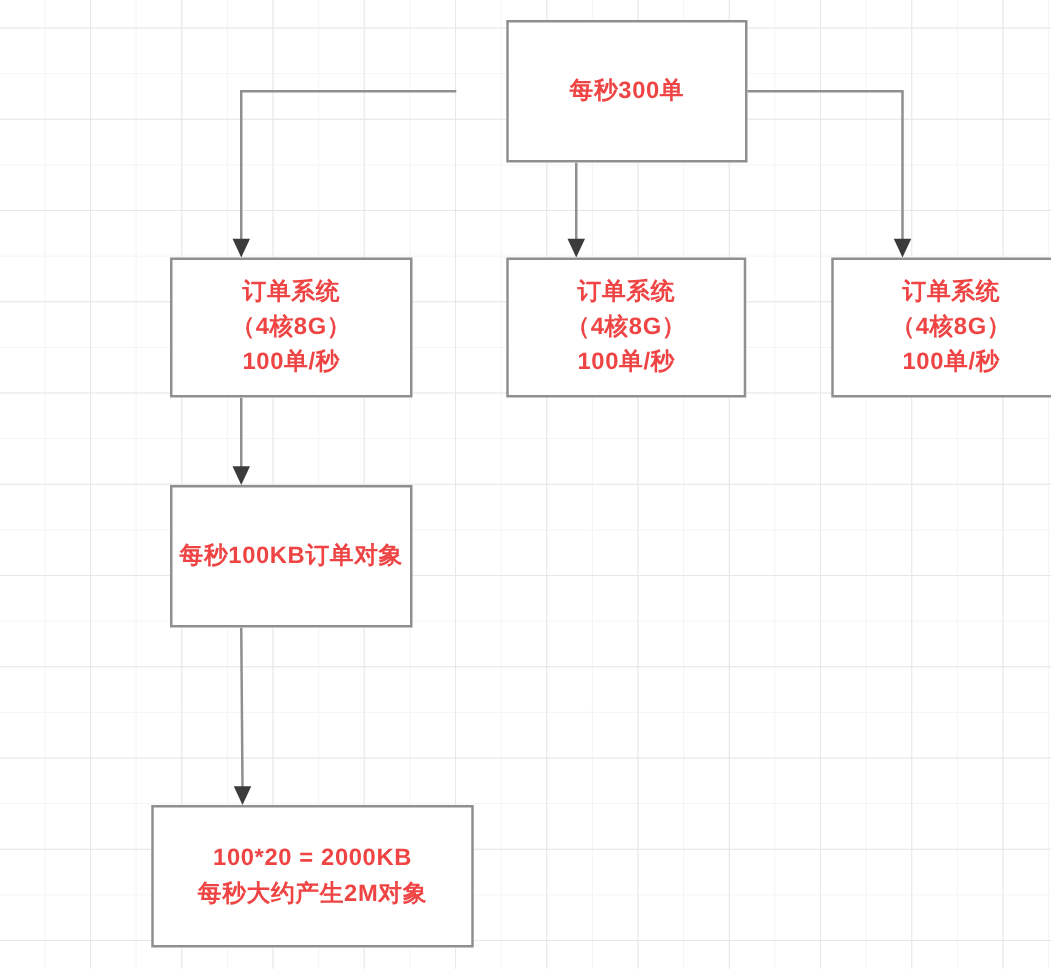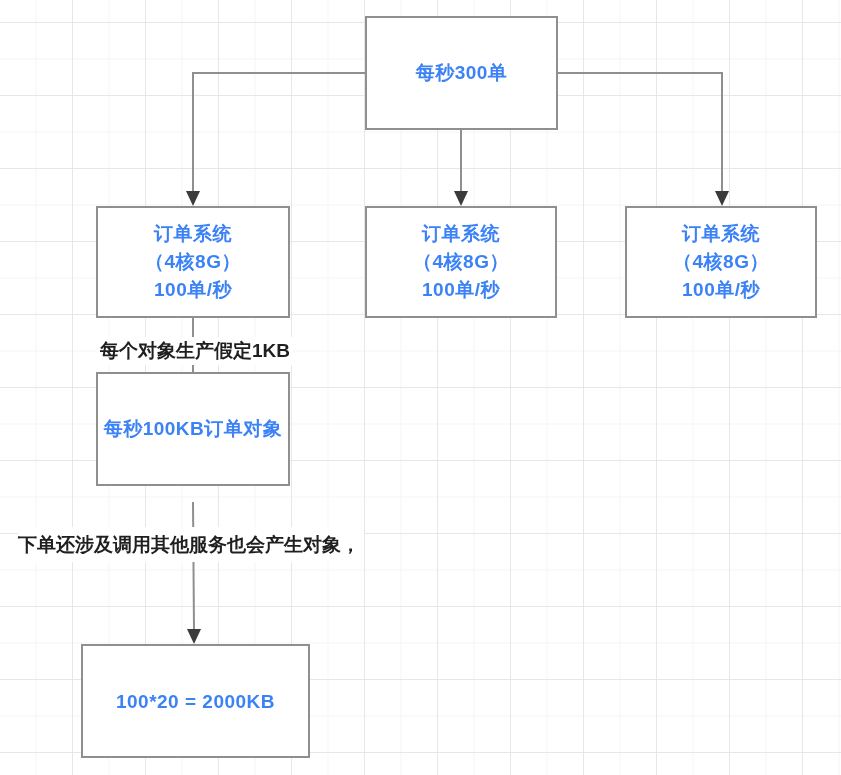--- a/index.html
+++ b/index.html
@@ -31,25 +31,26 @@
   .node {
     position: absolute;
     box-sizing: border-box;
     background: #ffffff;
     border: 2px solid #8f8f8f;
     display: flex;
     align-items: center;
     justify-content: center;
     text-align: center;
     z-index: 2;
-    color: #3b82f6;
+    color: #ef4444;
     font-weight: 700;
     font-size: 19px;
     line-height: 28px;
     letter-spacing: 0.5px;
+    margin-left: 40px;
   }
   .node .node-text { width: 100%; }
   .edge-label {
     position: absolute;
     transform: translate(-50%, -50%);
     background: #ffffff;
     padding: 1px 3px;
     color: #1f1f1f;
     font-weight: 700;
     font-size: 19px;
@@ -113,31 +114,30 @@
   </div>
 
   <div class="node" style="left:625px; top:206px; width:192px; height:112px;">
     <div class="node-text">
       <div>订单系统</div>
       <div>（4核8G）</div>
       <div>100单/秒</div>
     </div>
   </div>
 
-  <div class="edge-label" style="left:195px; top:351px;">每个对象生产假定1KB</div>
 
-  <div class="node" style="left:96px; top:372px; width:194px; height:114px;">
+  <div class="node" style="left:96px; top:388px; width:194px; height:114px;">
     <div class="node-text" style="line-height:30px;">
       <div>每秒100KB订单对象</div>
     </div>
   </div>
 
   <div class="note-text" style="left:18px; top:527px;">
-    <div>下单还涉及调用其他服务也会产生对象，</div>
   </div>
 
-  <div class="node" style="left:81px; top:644px; width:229px; height:114px;">
+  <div class="node" style="left:81px; top:644px; width:258px; height:114px;">
     <div class="node-text" style="line-height:29px;">
       <div>100*20 = 2000KB</div>
+      <div>每秒大约产生2M对象</div>
     </div>
   </div>
 
 </div>
 
 </body></html>

